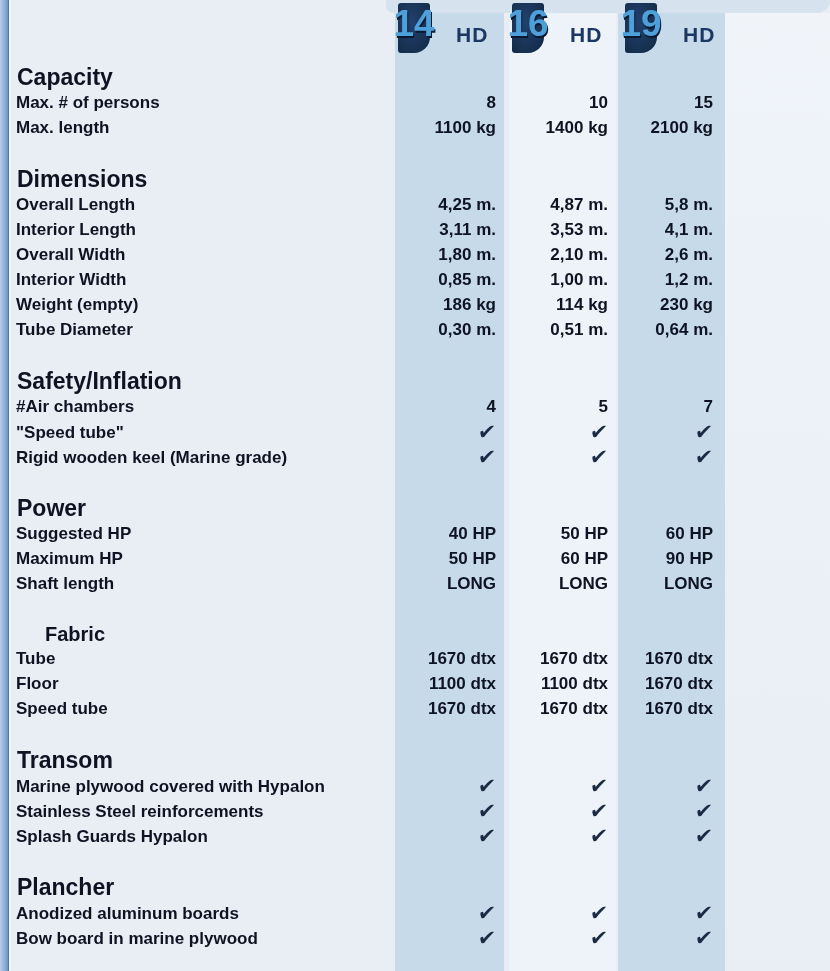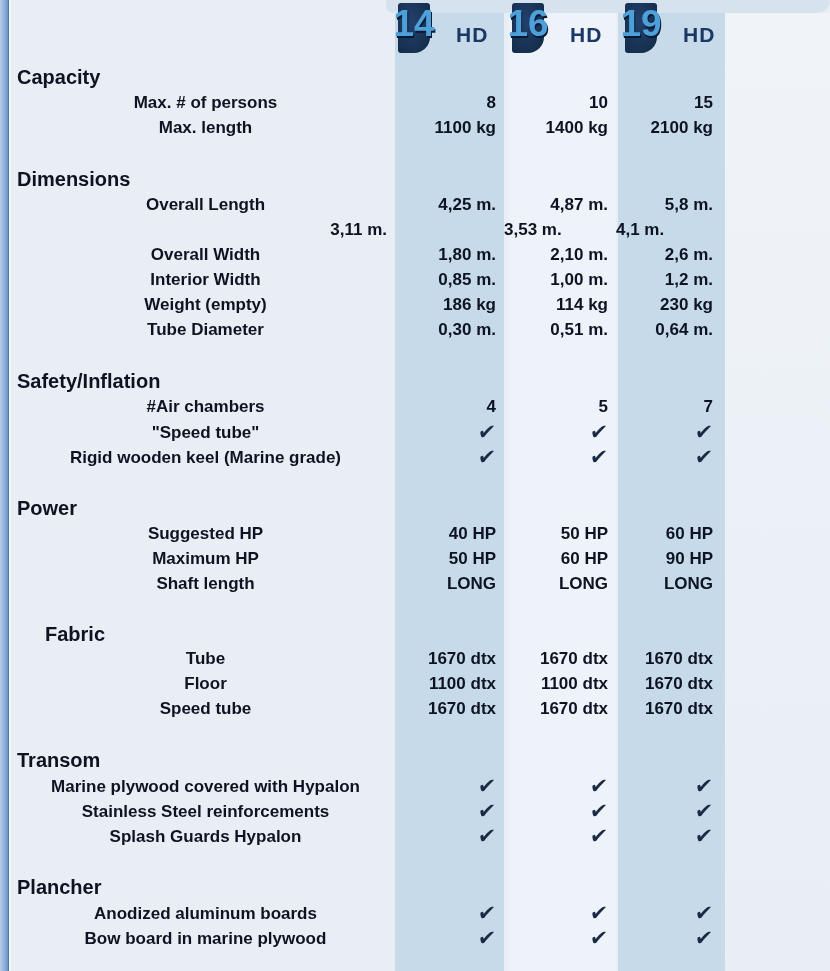--- a/index.html
+++ b/index.html
@@ -52,33 +52,33 @@
   .model-suffix {
     position:absolute; left:58px; top:20px;
     font-size:21px; font-weight:700; color:#1b3763; letter-spacing:1px;
   }
 
   
   .content { position:absolute; left:0; top:0; width:830px; padding-top:64px; }
   .section { margin-top:26px; }
   .section:first-child { margin-top:0; }
   .section-title {
-    font-size:20px; font-weight:700; line-height:26px;
+    font-size:23px; font-weight:700; line-height:26px;
     color: var(--text,#0d1322); padding-left:17px; white-space:nowrap;
   }
   .section.small .section-title { font-size:20px; line-height:24px;margin-left:28px; }
 
   .row {
     display:grid;
     grid-template-columns: 395px 109px 5px 107px 2px 107px;
     height:25px; align-items:center;
   }
   .row-label {
     padding-left:16px; font-size:17px; font-weight:700; line-height:25px;
-    color: var(--text,#0d1322); white-space:nowrap; overflow:hidden;text-align:center;
+    color: var(--text,#0d1322); white-space:nowrap; overflow:hidden;
   }
   .cell {
     text-align:right; padding-right:8px;
     font-size:17px; font-weight:700; line-height:25px;
     color: var(--text,#0d1322); white-space:nowrap;
   }
   .cell.c3 { padding-right:12px; }
   .cell .check {
     font-size:21px; font-weight:900; color:#1a2944;
     display:inline-block; transform: skewX(-6deg);
@@ -141,20 +141,21 @@
         <div class="section-title">Dimensions</div>
         <div class="row">
           <div class="row-label">Overall Length</div>
           <div class="cell c1"><span class="val">4,25 m.</span></div>
           <div class="gap"></div>
           <div class="cell c2"><span class="val">4,87 m.</span></div>
           <div class="gap"></div>
           <div class="cell c3"><span class="val">5,8 m.</span></div>
         </div>
         <div class="row">
+          <div class="row-label">Interior Length</div>
           <div class="cell c1"><span class="val">3,11 m.</span></div>
           <div class="gap"></div>
           <div class="cell c2"><span class="val">3,53 m.</span></div>
           <div class="gap"></div>
           <div class="cell c3"><span class="val">4,1 m.</span></div>
         </div>
         <div class="row">
           <div class="row-label">Overall Width</div>
           <div class="cell c1"><span class="val">1,80 m.</span></div>
           <div class="gap"></div>

